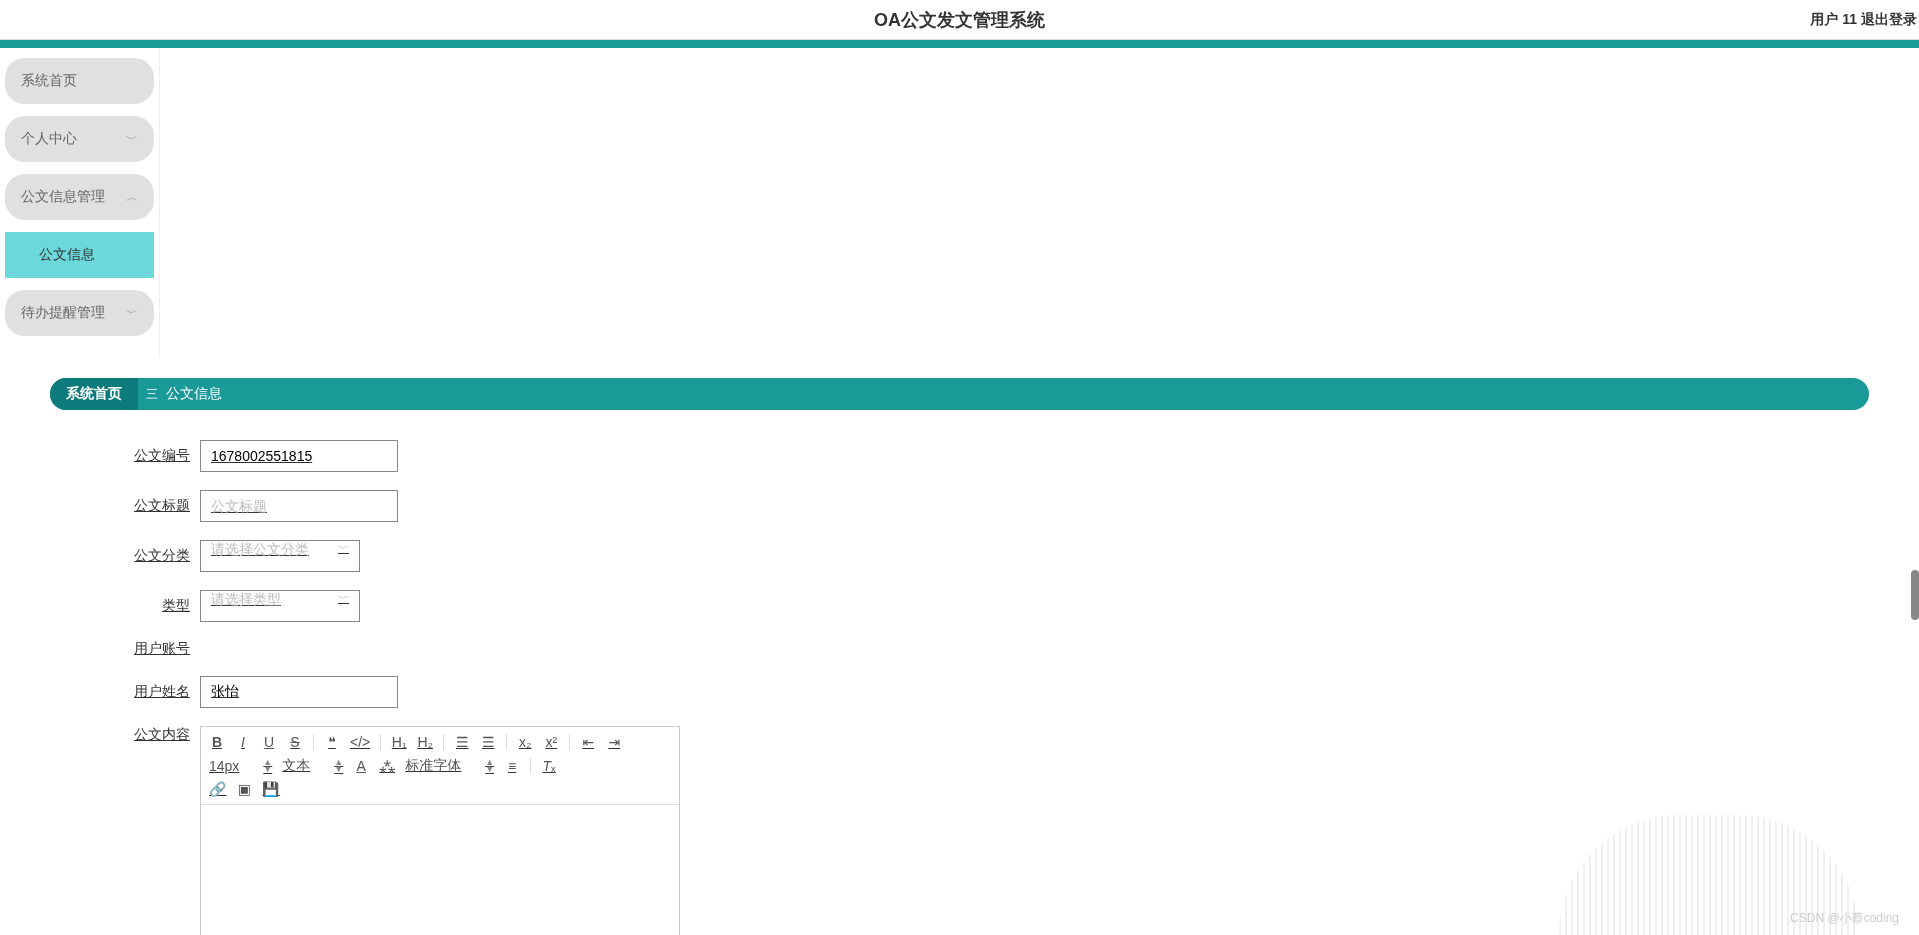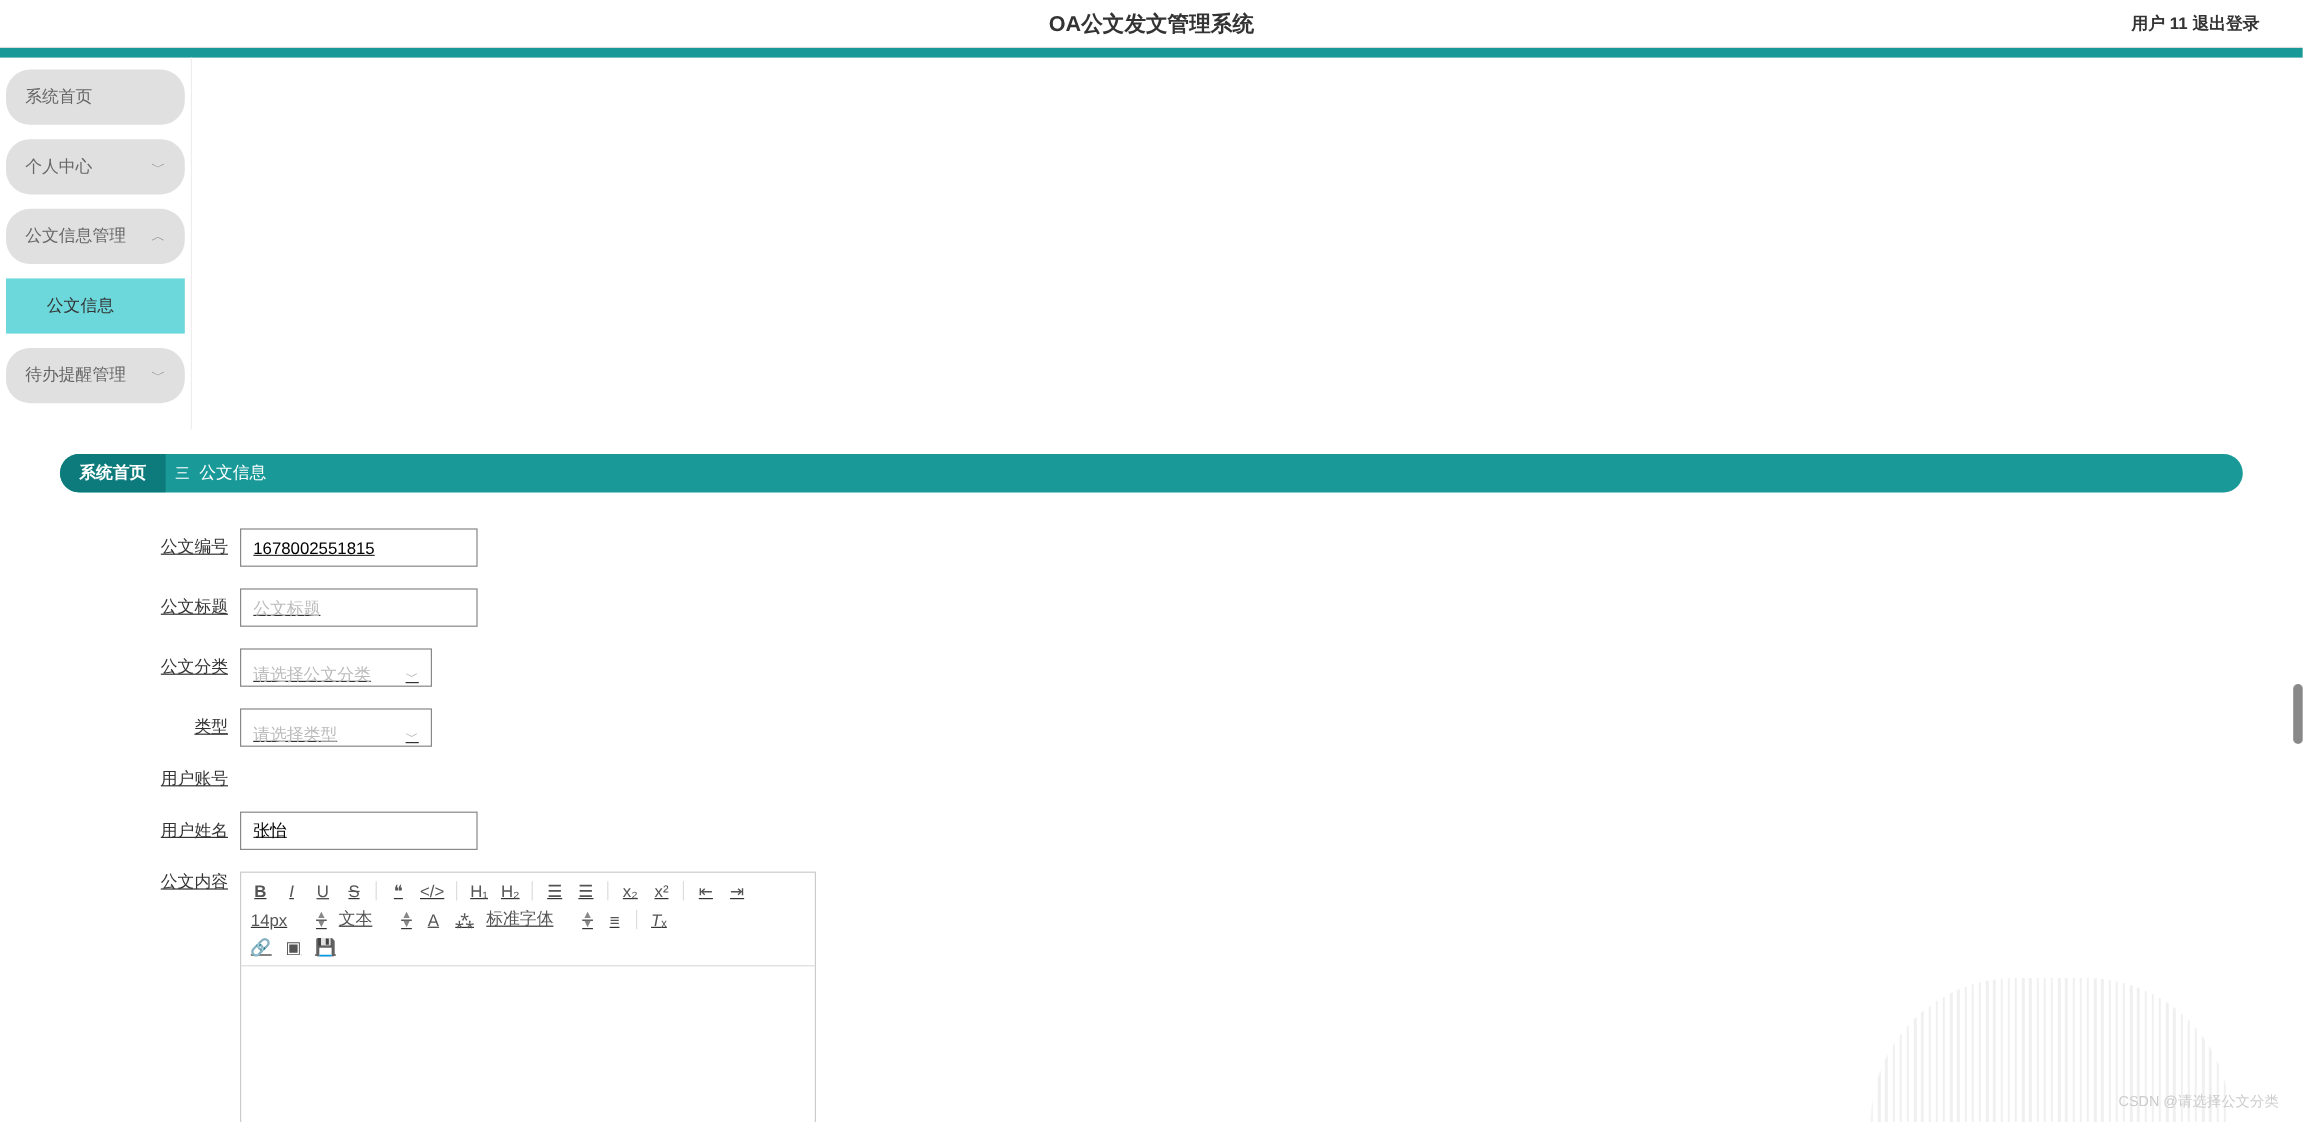--- a/index.html
+++ b/index.html
@@ -3,21 +3,21 @@
   <meta charset="utf-8">
   <style>
     * { margin: 0; padding: 0; box-sizing: border-box; }
     body { font-family: "Microsoft YaHei", Arial, sans-serif; font-size: 14px; color: #333; background: #fff; }
     
     .header {
       display: flex;
       align-items: center;
       justify-content: space-between;
       height: 40px;
-      padding: 0 36px;
+      padding: 0 2px;
       border-bottom: 1px solid #ddd;
       position: relative;
     }
     .header-title {
       position: absolute;
       left: 50%;
       transform: translateX(-50%);
       font-weight: bold;
       font-size: 18px;
     }
@@ -120,21 +120,21 @@
       font-size: 14px;
       outline: none;
     }
     .form-input::placeholder { color: #bbb; }
     .form-select {
       width: 160px;
       height: 32px;
       border: 1px solid #888;
       padding: 0 10px;
       display: flex;
-      align-items: flex-end;
+      align-items: flex-start;
       justify-content: space-between;
       cursor: pointer;
       color: #bbb;
     }
     .select-arrow { color: #aaa; font-size: 11px; }
     .form-date {
       width: 160px;
       height: 32px;
       border: 1px solid #888;
       padding: 0 10px;
@@ -340,14 +340,14 @@
             </div>
           </div>
           <div class="editor-body"></div>
         </div>
       </div>
     </div>
   </div>
 </div>
 
 <div class="deco-lines"></div>
-<div class="watermark">CSDN @请选择公文分类</div>
+<div class="watermark">CSDN @小蔡coding</div>
 <div class="scroll-handle"></div>
 
 </body></html>

